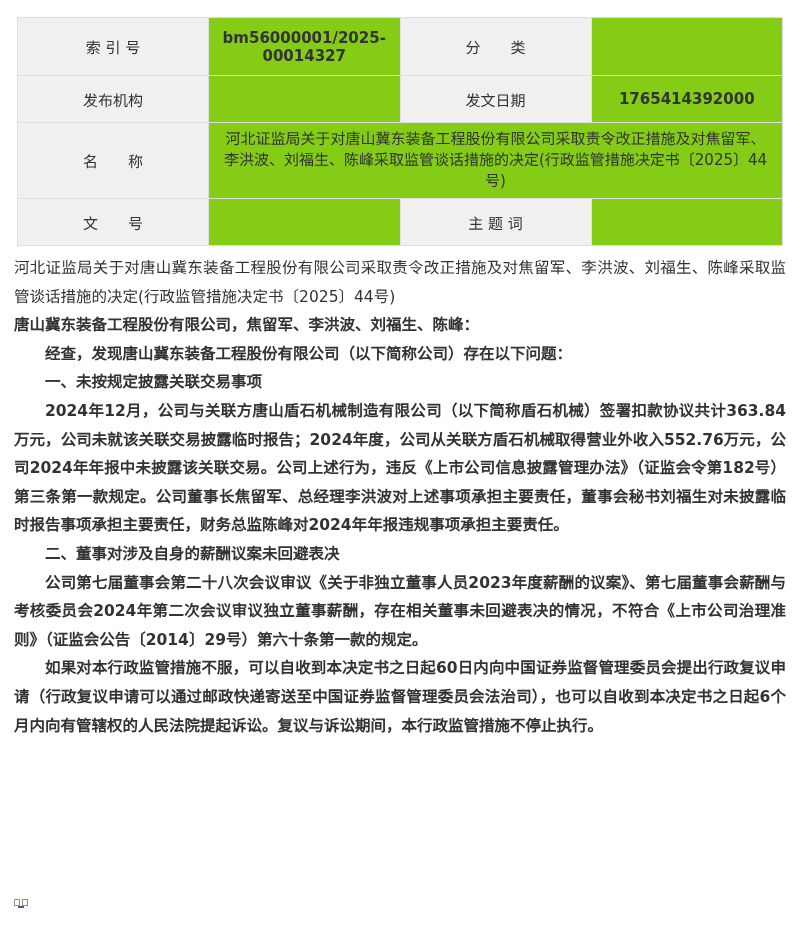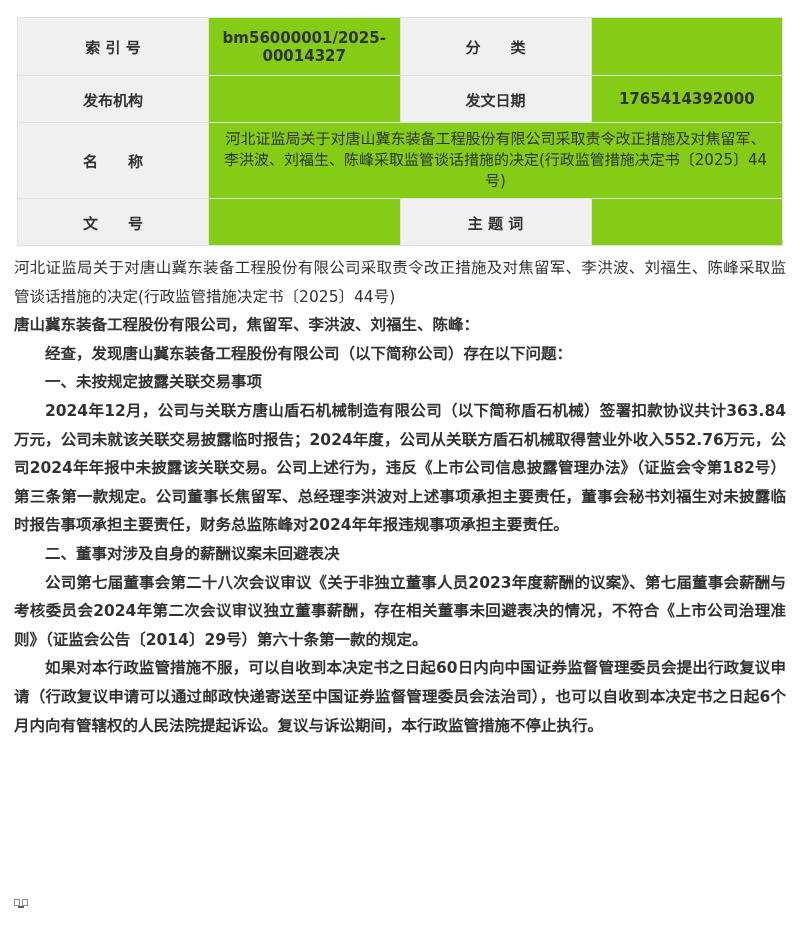--- a/index.html
+++ b/index.html
@@ -31,21 +31,21 @@
     color: #333333;
     vertical-align: middle;
     text-align: center;
     padding: 6px 10px;
     box-sizing: border-box;
     word-break: break-word;
   }
   td.label-cell {
     background: #f1efef;
     color: #c23b33;
-    font-weight: 700;
+    font-weight: 400;
     width: 191px;
   }
   td.value-cell {
     background: #84cc16;
     font-weight: 700;
   }
   td.value-cell.normal {
     font-weight: 400;
     line-height: 1.4;
   }

